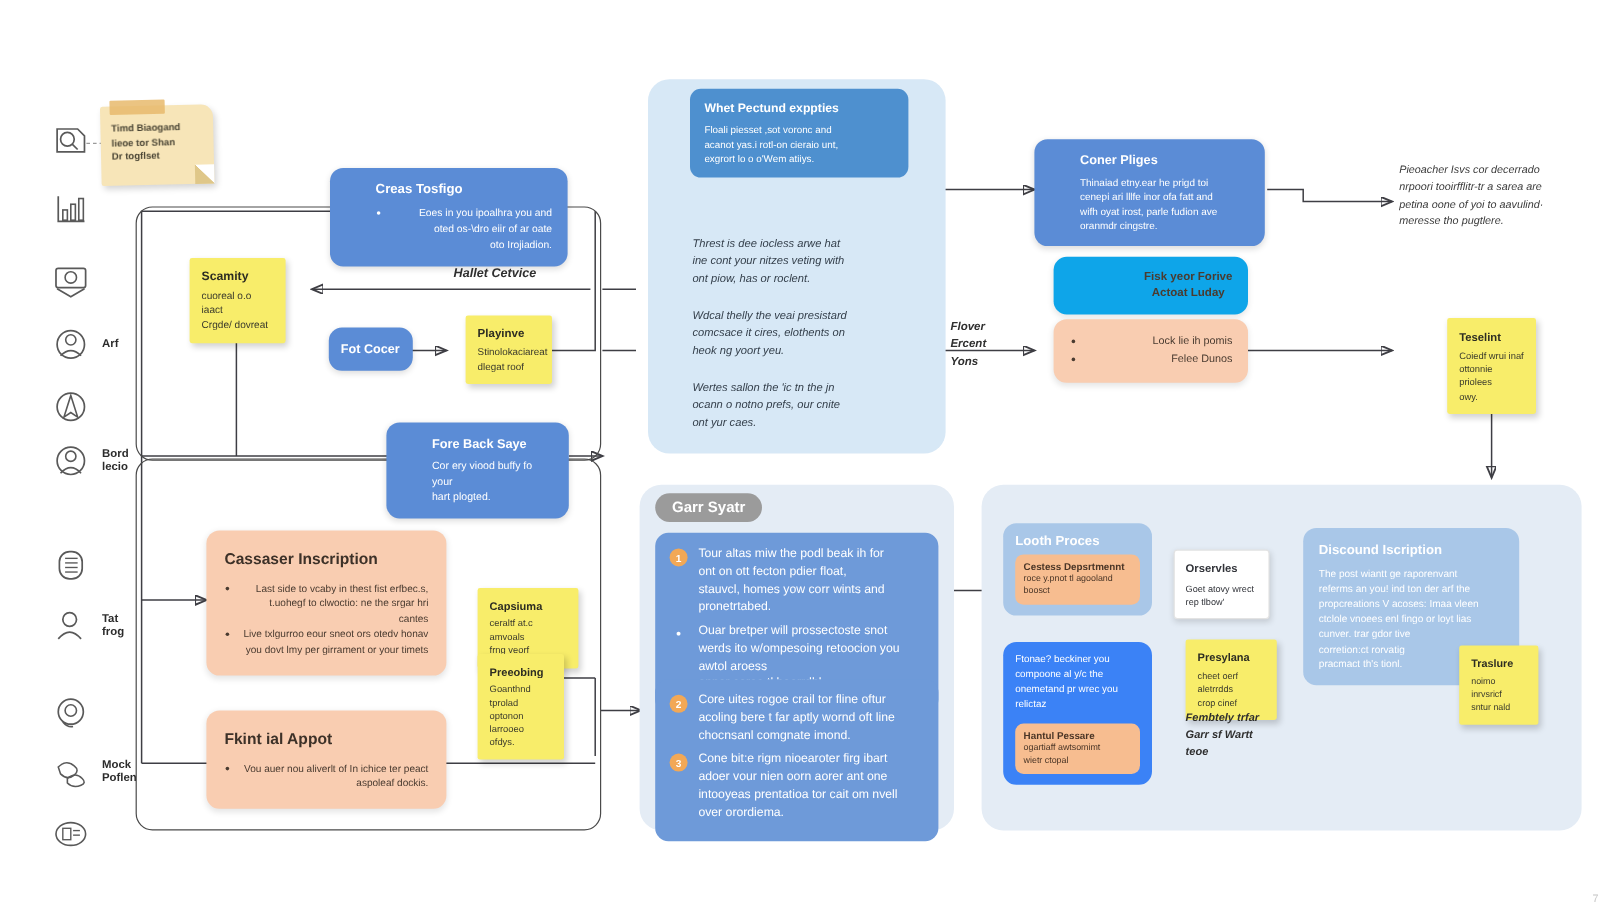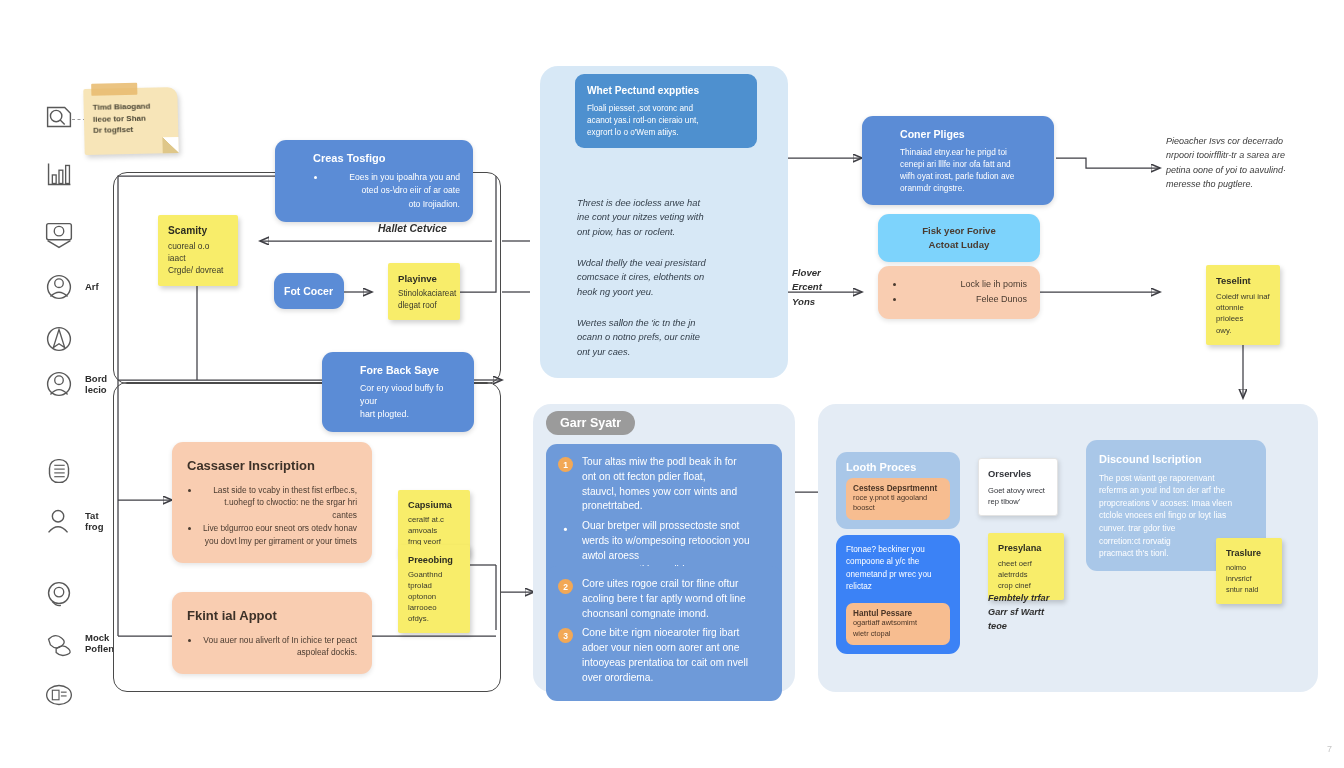--- a/index.html
+++ b/index.html
@@ -349,21 +349,21 @@
     </ul>
   </div>
 
   <div class="card card-peach" style="left:172px; top:592px; width:200px; font-size:8.4px; line-height:1.5; padding:14px 15px;">
     <div class="ttl" style="font-size:13px; margin-bottom:8px;">Fkint ial Appot</div>
     <ul>
       <li>Vou auer nou aliverlt of In ichice ter peact aspoleaf dockis.</li>
     </ul>
   </div>
 
-  <div class="sticky" style="left:398px; top:490px; width:72px; font-size:7.8px; line-height:1.4;">
+  <div class="sticky" style="left:398px; top:490px; width:84px; font-size:7.8px; line-height:1.4;">
     <div class="ttl" style="font-size:9.2px;">Capsiuma</div>
     <div class="body">ceraltf at.c amvoals
 frng veorf</div>
   </div>
 
   <div class="sticky" style="left:398px; top:545px; width:72px; font-size:7.8px; line-height:1.4;">
     <div class="ttl" style="font-size:9.2px;">Preeobing</div>
     <div class="body">Goanthnd tprolad
 optonon larrooeo
 ofdys.</div>
@@ -435,42 +435,42 @@
 cenepi ari lllfe inor ofa fatt and
 wifh oyat irost, parle fudion ave
 oranmdr cingstre.</div>
   </div>
 
   <div class="loose-text" style="left:1166px; top:134px; width:170px; font-size:9px; line-height:1.6; font-weight:400; color:#3a3a3a;">Pieoacher Isvs cor decerrado
 nrpoori tooirfflitr-tr a sarea are
 petina oone of yoi to aavulind·
 meresse tho pugtlere.</div>
 
-  <div class="card card-peach" style="left:878px; top:214px; width:162px; height:48px; background:#7dd3fc; display:flex; align-items:center; justify-content:center; text-align:center;">
+  <div class="card card-peach" style="left:878px; top:214px; width:162px; height:48px; background:#0ea5e9; display:flex; align-items:center; justify-content:flex-end; text-align:center;">
     <div class="body" style="font-size:9.6px; line-height:1.5; font-weight:700;">Fisk yeor Forive
 Actoat Luday</div>
   </div>
 
   <div class="card card-peach" style="left:878px; top:266px; width:162px; background:#f9cdb1; font-size:9px; line-height:1.6;">
     <ul style="padding-left:14px;">
       <li>Lock lie ih pomis</li>
       <li>Felee Dunos</li>
     </ul>
   </div>
 
   <div class="sticky" style="left:1206px; top:265px; width:74px; font-size:7.8px; line-height:1.45;">
     <div class="ttl" style="font-size:9.4px;">Teselint</div>
     <div class="body">Coiedf wrui inaf
 ottonnie priolees
 owy.</div>
   </div>
 
   <div class="tint-box" style="left:818px; top:404px; width:500px; height:288px; background:#e4ecf5;"></div>
 
-  <div class="card" style="left:836px; top:452px; width:124px; background:#a9c7e8; border-radius:11px; padding:9px 10px;">
+  <div class="card" style="left:836px; top:436px; width:124px; background:#a9c7e8; border-radius:11px; padding:9px 10px;">
     <div class="ttl" style="font-size:11px; color:#ffffff;">Looth Proces</div>
     <div style="background:#f7bd90; border-radius:7px; padding:6px 7px; margin-top:5px;">
       <div style="font-size:8.2px; font-weight:700; color:#4a3526; filter:blur(.5px);">Cestess Depsrtmennt</div>
       <div style="font-size:7.4px; line-height:1.4; color:#4a3526; filter:blur(.6px); white-space:pre-line;">roce y.pnot tl agooland
 boosct</div>
     </div>
   </div>
 
   <div class="card" style="left:836px; top:535px; width:124px; background:#3b82f6; border-radius:11px; padding:9px 10px;">
     <div style="font-size:8.2px; line-height:1.5; color:#ffffff; filter:blur(.6px); white-space:pre-line;">Ftonae? beckiner you

